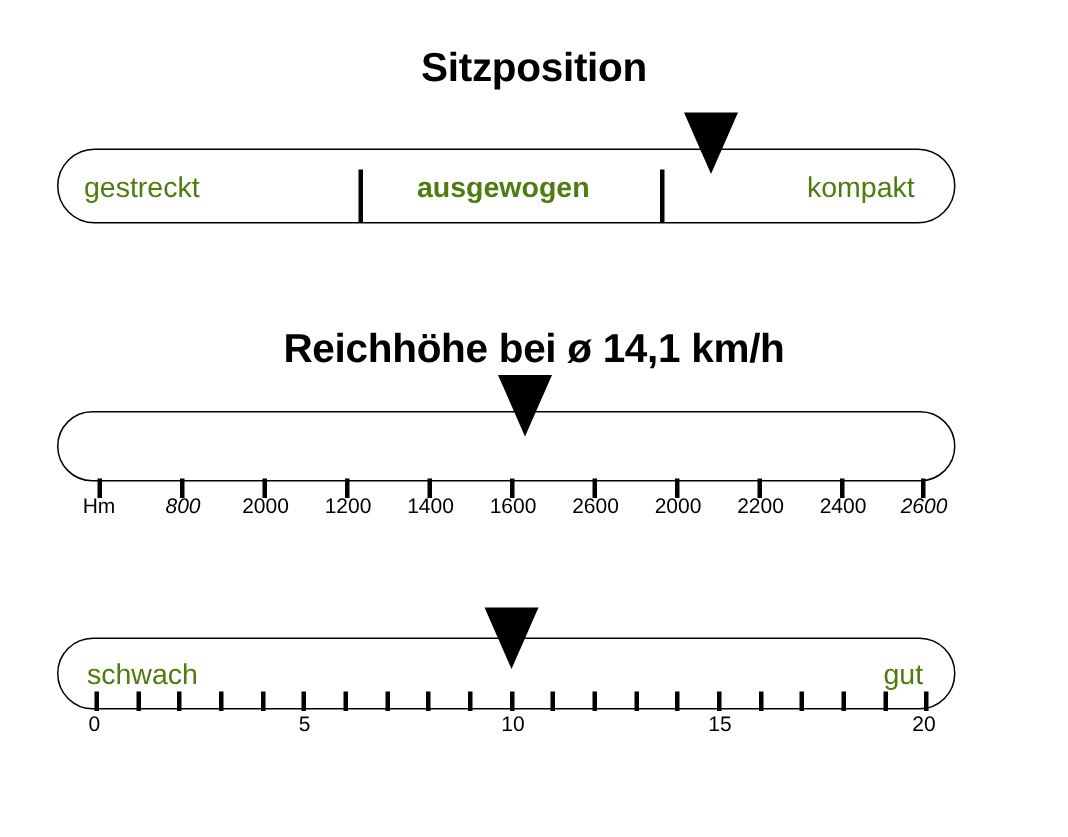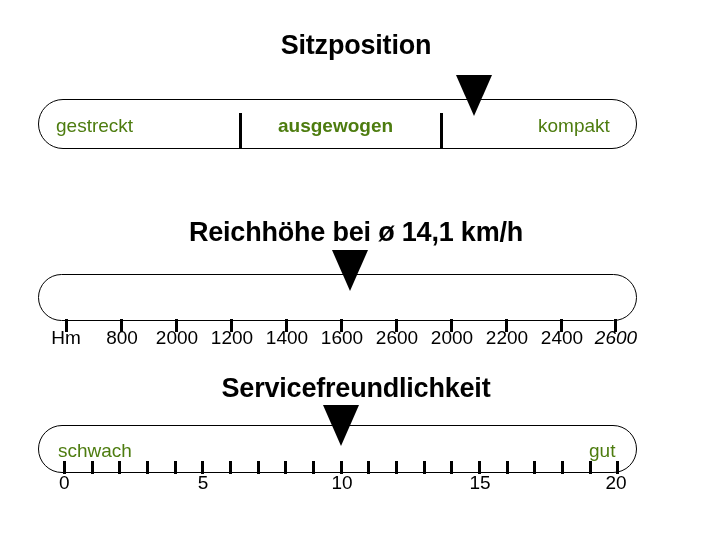--- a/index.html
+++ b/index.html
@@ -80,21 +80,21 @@
   }
 
   
   .axis-tick {
     position: absolute;
     width: 3px;
     background: #000;
   }
   .axis-label {
     position: absolute;
-    font-size: 19px;
+    font-size: 14px;
     line-height: 19px;
     color: #000;
     white-space: nowrap;
     text-align: center;
     transform: translateX(-50%);
   }
   .axis-label.left-anchored {
     transform: none;
   }
 </style>
@@ -130,32 +130,31 @@
   <div class="axis-tick" style="left:230px; top:319px; height:13px;"></div>
   <div class="axis-tick" style="left:285px; top:319px; height:13px;"></div>
   <div class="axis-tick" style="left:340px; top:319px; height:13px;"></div>
   <div class="axis-tick" style="left:395px; top:319px; height:13px;"></div>
   <div class="axis-tick" style="left:450px; top:319px; height:13px;"></div>
   <div class="axis-tick" style="left:505px; top:319px; height:13px;"></div>
   <div class="axis-tick" style="left:560px; top:319px; height:13px;"></div>
   <div class="axis-tick" style="left:614px; top:319px; height:13px;"></div>
 
   <div class="axis-label" style="left:66px;  top:328px;">Hm</div>
-  <div class="axis-label" style="left:122px; top:328px;">800</div>
+  <div class="axis-label" style="left:122px; top:328px;font-style:italic;">800</div>
   <div class="axis-label" style="left:177px; top:328px;">2000</div>
   <div class="axis-label" style="left:232px; top:328px;">1200</div>
   <div class="axis-label" style="left:287px; top:328px;">1400</div>
   <div class="axis-label" style="left:342px; top:328px;">1600</div>
   <div class="axis-label" style="left:397px; top:328px;">2600</div>
   <div class="axis-label" style="left:452px; top:328px;">2000</div>
   <div class="axis-label" style="left:507px; top:328px;">2200</div>
   <div class="axis-label" style="left:562px; top:328px;">2400</div>
   <div class="axis-label" style="left:616px; top:328px;font-style:italic;">2600</div>
 
-  <div class="section-title title-3">Servicefreundlichkeit</div>
 
   <div class="bar bar-3"></div>
 
   <div class="inline-label" style="left:58px; top:441px;">schwach</div>
 
   <div class="inline-label" style="left:589px; top:441px;">gut</div>
 
   <div class="marker" style="left:323px; top:405px;"></div>
 
   <div class="axis-tick" style="left:63px;  top:461px; height:13px;"></div>

